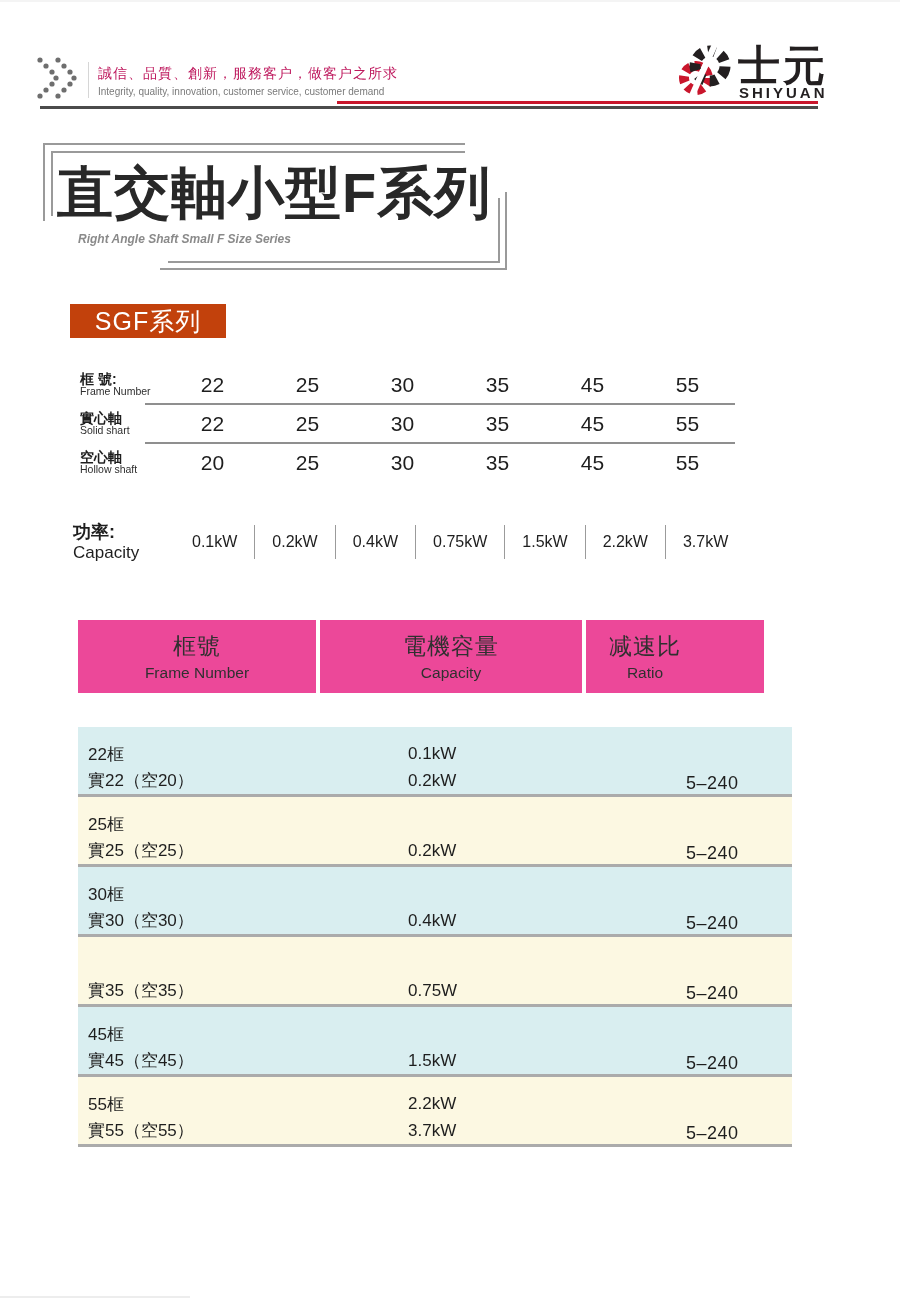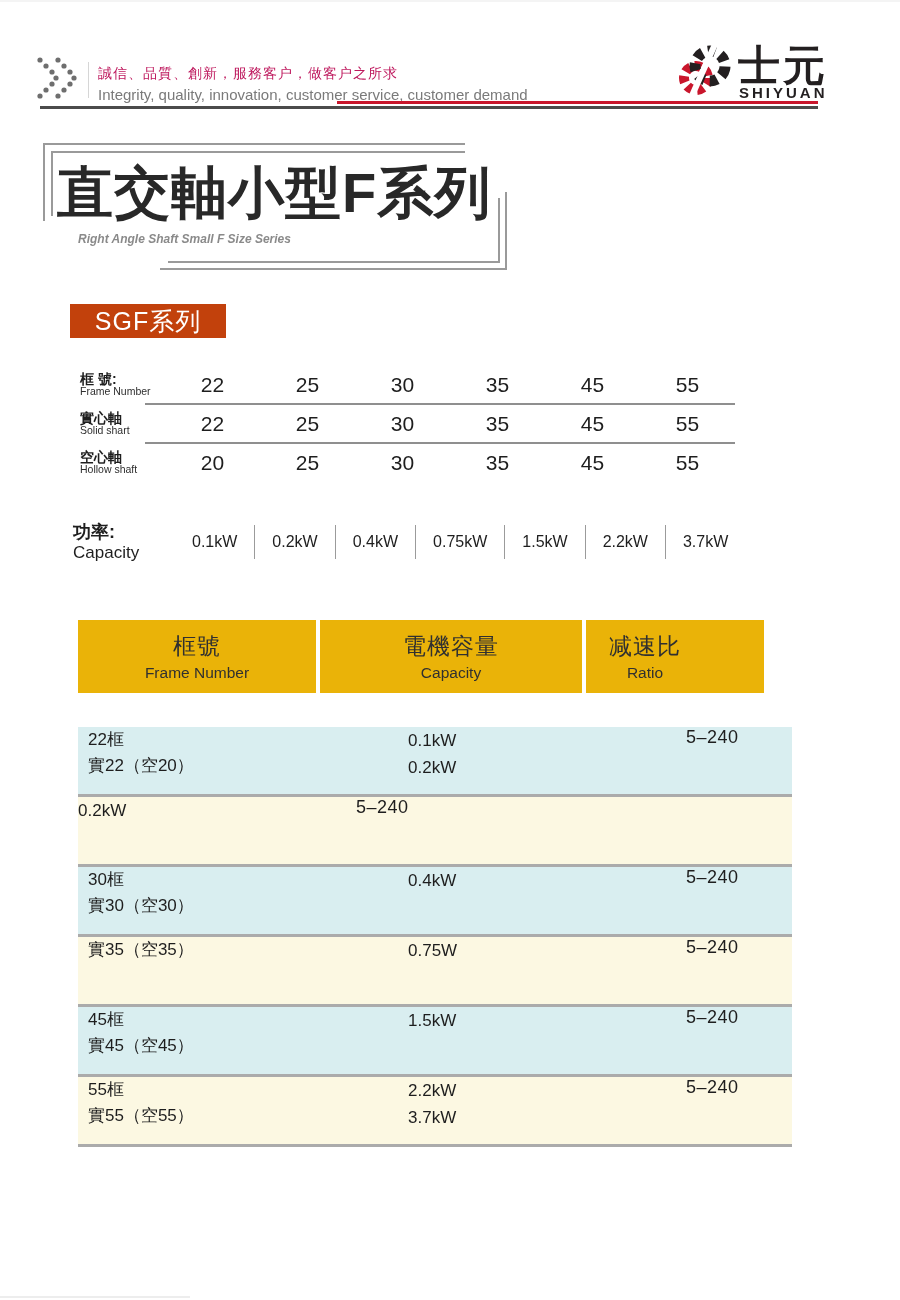--- a/index.html
+++ b/index.html
@@ -8,21 +8,21 @@
   .abs{position:absolute;}
 
   
   .top-edge{left:0;top:0;width:900px;height:2px;background:#f4f4f4;}
   .bottom-edge{left:0;top:1296px;width:190px;height:2px;background:#ededed;}
 
   
   .chevrons{left:36px;top:56px;}
   .hdr-vline{left:88px;top:62px;width:1px;height:36px;background:#d6d6d6;}
   .slogan-cn{left:98px;top:65px;font-size:14px;letter-spacing:1px;color:#be185d;}
-  .slogan-en{left:98px;top:86px;font-size:15px;color:#7a7a7a;}
+  .slogan-en{left:98px;top:86px;font-size:10px;color:#7a7a7a;}
   .logo-gear{left:674px;top:40px;}
   .logo-cn{left:738px;top:38px;font-size:42px;font-weight:bold;color:#231f20;letter-spacing:3px;}
   .logo-en{left:739px;top:84px;font-size:15px;font-weight:bold;color:#231f20;letter-spacing:3px;}
   .rule-red{left:337px;top:101px;width:481px;height:3px;background:#c9162c;}
   .rule-dark{left:40px;top:106px;width:778px;height:3px;background:#4b4b4b;}
   .bracket-tl-outer{left:43px;top:143px;width:420px;height:76px;border-top:2px solid #9a9a9a;border-left:2px solid #9a9a9a;}
   .bracket-tl-inner{left:51px;top:151px;width:412px;height:63px;border-top:2px solid #9a9a9a;border-left:2px solid #9a9a9a;}
   .bracket-br-outer{left:160px;top:192px;width:345px;height:76px;border-bottom:2px solid #9a9a9a;border-right:2px solid #9a9a9a;}
   .bracket-br-inner{left:168px;top:198px;width:330px;height:63px;border-bottom:2px solid #9a9a9a;border-right:2px solid #9a9a9a;}
   .page-title{left:57px;top:156px;font-size:56px;font-weight:900;color:#282828;letter-spacing:1px;white-space:nowrap;}
@@ -46,29 +46,29 @@
   .cap-label{width:100px;line-height:1.15;}
   .cap-label-cn{font-size:18px;font-weight:bold;}
   .cap-label-en{font-size:17px;}
   .cap-values{display:flex;align-items:stretch;margin-left:2px;}
   .cap-item{display:flex;align-items:center;padding:8px 17px;font-size:16px;color:#1e1e1e;}
   .cap-item + .cap-item{border-left:1px solid #9b9b9b;}
 
   
   .main-table{left:78px;top:620px;width:714px;}
   .mhead{display:flex;height:73px;}
-  .th{background:#eab308;display:flex;flex-direction:column;align-items:center;justify-content:center;color:#303030;}
+  .th{background:#ec4899;display:flex;flex-direction:column;align-items:center;justify-content:center;color:#303030;}
   .th + .th{margin-left:4px;}
   .th-cn{font-size:23px;letter-spacing:1px;}
   .th-en{font-size:15.5px;margin-top:2px;}
   .th-frame{width:238px;}
   .th-capacity{width:262px;}
   .th-ratio{width:178px;padding-right:60px;box-sizing:border-box;}
   .mbody{margin-top:34px;}
-  .mrow{display:flex;align-items:flex-start;min-height:67px;border-bottom:3px solid #ababab;}
+  .mrow{display:flex;align-items:flex-end;min-height:67px;border-bottom:3px solid #ababab;}
   .mrow:nth-child(odd){background:#d9eef0;}
   .mrow:nth-child(even){background:#fcf8e2;}
   .mc1{width:330px;box-sizing:border-box;padding-left:10px;font-size:17px;line-height:26px;color:#1e1e1e;}
   .mc2{width:224px;font-size:17px;line-height:27px;color:#1e1e1e;}
   .mc3{flex:1;font-size:18px;color:#1e1e1e;padding-left:54px;letter-spacing:0.5px;}
 </style>
 </head>
 <body>
 
 <div class="page">
@@ -197,20 +197,24 @@
             <div class="mc1-l1">22框</div>
             <div class="mc1-l2">實22（空20）</div>
           </div>
           <div class="mc2">
             <div class="cap-line">0.1kW</div>
             <div class="cap-line">0.2kW</div>
           </div>
           <div class="mc3">5–240</div>
         </div>
         <div class="mrow">
+          <div class="mc1">
+            <div class="mc1-l1">25框</div>
+            <div class="mc1-l2">實25（空25）</div>
+          </div>
           <div class="mc2">
             <div class="cap-line">0.2kW</div>
           </div>
           <div class="mc3">5–240</div>
         </div>
         <div class="mrow">
           <div class="mc1">
             <div class="mc1-l1">30框</div>
             <div class="mc1-l2">實30（空30）</div>
           </div>

